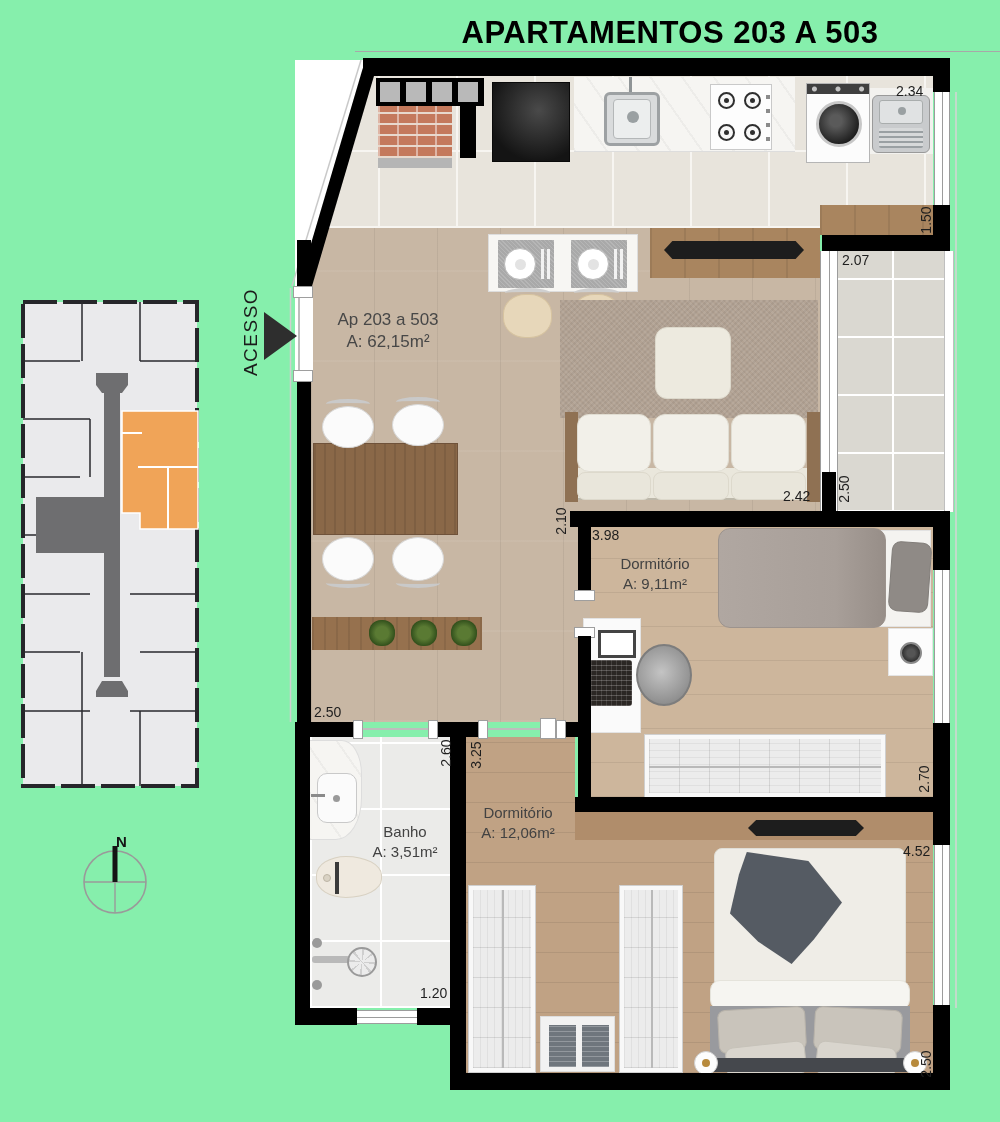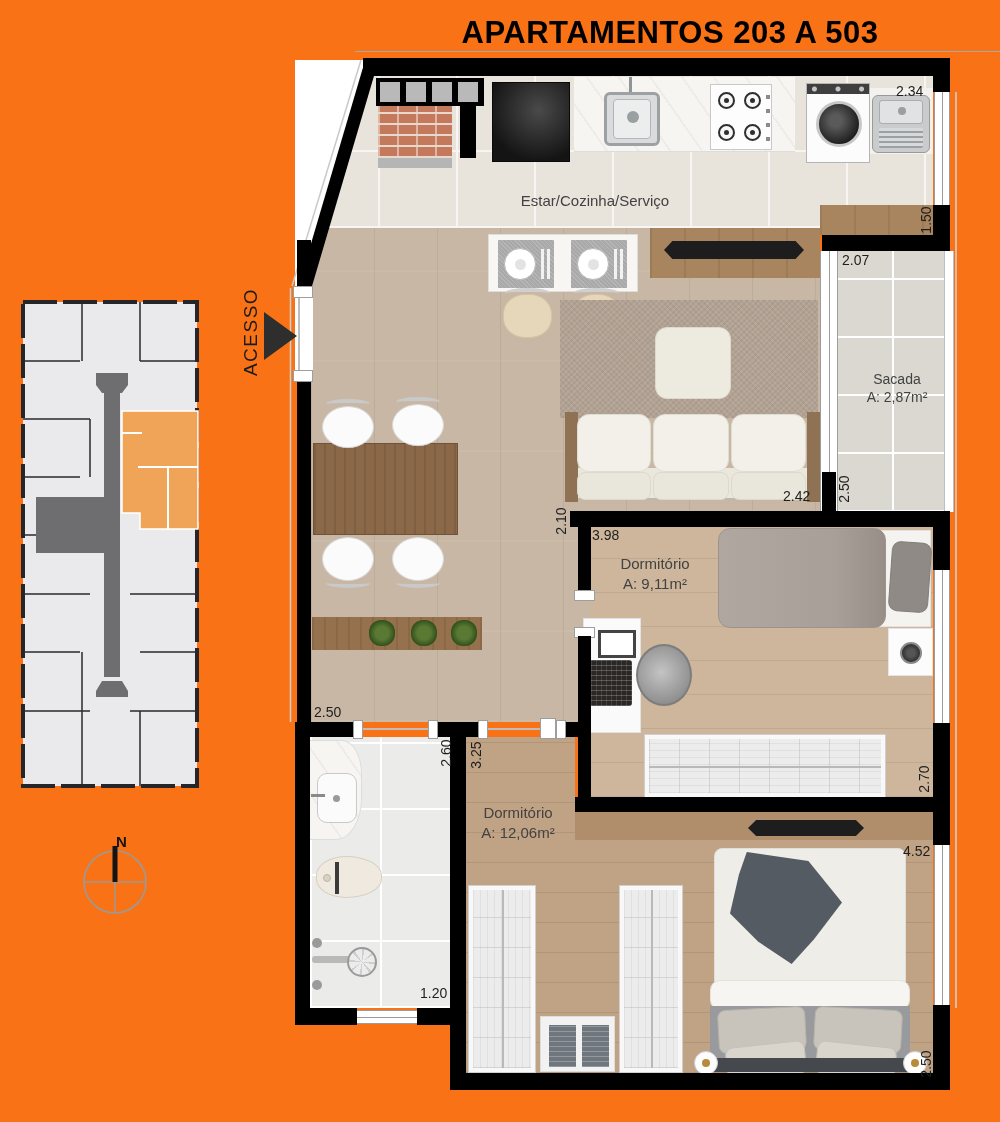--- a/index.html
+++ b/index.html
@@ -1,18 +1,18 @@
 <!DOCTYPE html>
 <html><head>
 <meta charset="utf-8">
 <style>
   html,body{margin:0;padding:0;background:#fff}
   *{box-sizing:border-box}
   body{font-family:"Liberation Sans","DejaVu Sans",sans-serif}
-  .canvas{position:relative;width:1000px;height:1122px;background:#f97316;overflow:hidden}
+  .canvas{position:relative;width:1000px;height:1122px;background:#86efac;overflow:hidden}
   .a{position:absolute}
   .wall{position:absolute;background:#000}
   .jamb{position:absolute;background:#fff;border:1px solid #9e9e9e}
   .dline-h{position:absolute;height:2px;background:#bdbdbd}
   .dline-v{position:absolute;width:2px;background:#bdbdbd}
   .win-v{position:absolute;background:#fff;border-left:1px solid #9c9c9c;border-right:1px solid #9c9c9c}
   .win-v::after{content:"";position:absolute;top:0;bottom:0;left:50%;width:1px;background:#9c9c9c}
   .win-h{position:absolute;background:#fff;border-top:1px solid #9c9c9c;border-bottom:1px solid #9c9c9c}
   .win-h::after{content:"";position:absolute;left:0;right:0;top:50%;height:1px;background:#9c9c9c}
   .dim{position:absolute;font-size:14px;color:#1e1e1e;line-height:14px;white-space:nowrap}
@@ -241,29 +241,32 @@
   <div class="wall" style="left:295px;top:1008px;width:62px;height:17px"></div>
   <div class="win-h" style="left:357px;top:1010px;width:60px;height:14px"></div>
   <div class="wall" style="left:417px;top:1008px;width:45px;height:17px"></div>
   <div class="wall" style="left:450px;top:737px;width:16px;height:353px"></div>
   <div class="wall" style="left:450px;top:1073px;width:500px;height:17px"></div>
   <div class="wall" style="left:933px;top:812px;width:17px;height:33px"></div>
   <div class="win-v" style="left:934px;top:845px;width:16px;height:160px"></div>
   <div class="wall" style="left:933px;top:1005px;width:17px;height:85px"></div>
 
   <div class="rlabel" style="left:470px;top:191px;width:250px">
-    <span>Estar/Cozinha/Serviço</span>
-  </div>
-  <div class="rlabel" style="left:835px;top:370px;width:124px;font-size:14px">
-    <span>Sacada</span>
-    <span>A: 2,87m²</span>
+  </div>
+  <div class="rlabel" style="left:288px;top:309px;width:200px;font-size:17px;color:#474747">
+    <span>Ap 203 a 503</span>
+    <span>A: 62,15m²</span>
   </div>
   <div class="rlabel" style="left:575px;top:554px;width:160px">
     <span>Dormitório</span>
     <span>A: 9,11m²</span>
+  </div>
+  <div class="rlabel" style="left:330px;top:822px;width:150px">
+    <span>Banho</span>
+    <span>A: 3,51m²</span>
   </div>
   <div class="rlabel" style="left:438px;top:803px;width:160px">
     <span>Dormitório</span>
     <span>A: 12,06m²</span>
   </div>
 
   <div class="dim" style="left:896px;top:84px">2.34</div>
   <div class="dim v" style="left:904px;top:213px">1.50</div>
   <div class="dim" style="left:842px;top:253px">2.07</div>
   <div class="dim v" style="left:822px;top:482px">2.50</div>

